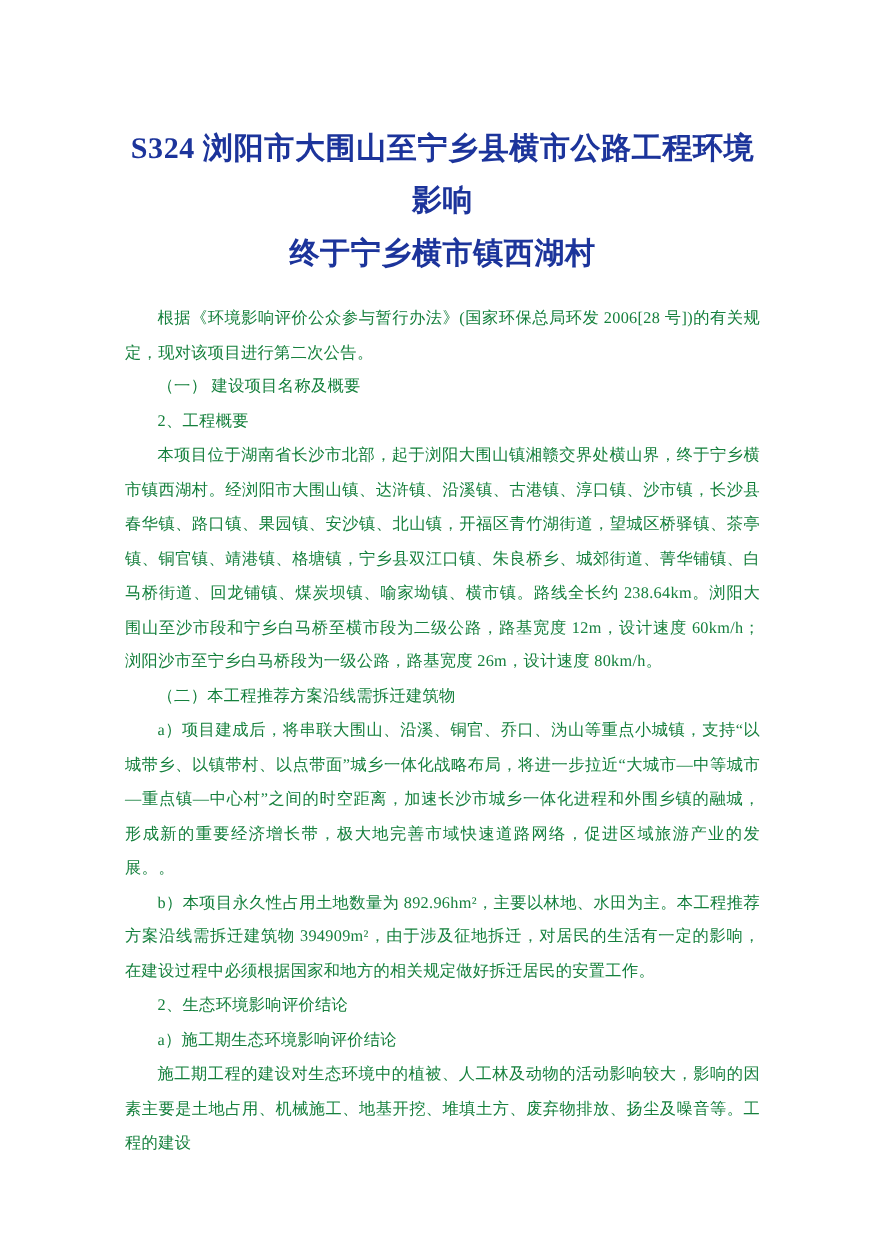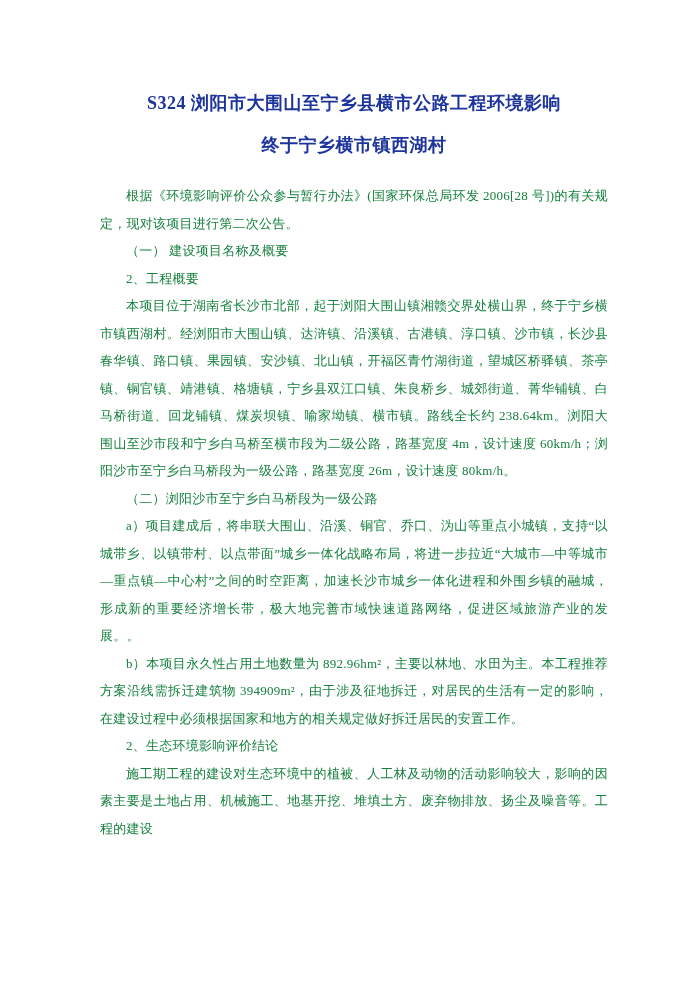--- a/index.html
+++ b/index.html
@@ -8,23 +8,23 @@
     width: 700px;
     height: 990px;
     margin: 0 auto;
     background: #ffffff;
     box-sizing: border-box;
     padding: 82px 92px 0 100px;
     font-family: "Liberation Serif", "DejaVu Serif", serif;
     overflow: hidden;
   }
   .doc-title {
-    margin: 0 0 16px 0;
+    margin: 16px 0 16px 0;
     text-align: center;
-    font-size: 18px;
+    font-size: 24px;
     font-weight: bold;
     line-height: 42px;
     color: #1c349b;
     letter-spacing: 0.5px;
   }
   .title-line { display: block; }
   .doc-body {
     color: #15803d;
     font-size: 13px;
     line-height: 27.5px;
@@ -42,20 +42,21 @@
 <div class="page">
   <h1 class="doc-title">
     <span class="title-line">S324 浏阳市大围山至宁乡县横市公路工程环境影响</span>
     <span class="title-line">终于宁乡横市镇西湖村</span>
   </h1>
 
   <div class="doc-body">
     <p class="para">根据《环境影响评价公众参与暂行办法》(国家环保总局环发 2006[28 号])的有关规定，现对该项目进行第二次公告。</p>
     <p class="para">（一） 建设项目名称及概要</p>
     <p class="para">2、工程概要</p>
-    <p class="para">本项目位于湖南省长沙市北部，起于浏阳大围山镇湘赣交界处横山界，终于宁乡横市镇西湖村。经浏阳市大围山镇、达浒镇、沿溪镇、古港镇、淳口镇、沙市镇，长沙县春华镇、路口镇、果园镇、安沙镇、北山镇，开福区青竹湖街道，望城区桥驿镇、茶亭镇、铜官镇、靖港镇、格塘镇，宁乡县双江口镇、朱良桥乡、城郊街道、菁华铺镇、白马桥街道、回龙铺镇、煤炭坝镇、喻家坳镇、横市镇。路线全长约 238.64km。浏阳大围山至沙市段和宁乡白马桥至横市段为二级公路，路基宽度 4m，设计速度 60km/h；浏阳沙市至宁乡白马桥段为一级公路，路基宽度 26m，设计速度 80km/h。</p>
-    <p class="para">（二）浏阳沙市至宁乡白马桥段为一级公路</p>
+    <p class="para">本项目位于湖南省长沙市北部，起于浏阳大围山镇湘赣交界处横山界，终于宁乡横市镇西湖村。经浏阳市大围山镇、达浒镇、沿溪镇、古港镇、淳口镇、沙市镇，长沙县春华镇、路口镇、果园镇、安沙镇、北山镇，开福区青竹湖街道，望城区桥驿镇、茶亭镇、铜官镇、靖港镇、格塘镇，宁乡县双江口镇、朱良桥乡、城郊街道、菁华铺镇、白马桥街道、回龙铺镇、煤炭坝镇、喻家坳镇、横市镇。路线全长约 238.64km。浏阳大围山至沙市段和宁乡白马桥至横市段为二级公路，路基宽度 12m，设计速度 60km/h；浏阳沙市至宁乡白马桥段为一级公路，路基宽度 26m，设计速度 80km/h。</p>
+    <p class="para">（二）本工程推荐方案沿线需拆迁建筑物</p>
     <p class="para">a）项目建成后，将串联大围山、沿溪、铜官、乔口、沩山等重点小城镇，支持“以城带乡、以镇带村、以点带面”城乡一体化战略布局，将进一步拉近“大城市—中等城市—重点镇—中心村”之间的时空距离，加速长沙市城乡一体化进程和外围乡镇的融城，形成新的重要经济增长带，极大地完善市域快速道路网络，促进区域旅游产业的发展。。</p>
     <p class="para">b）本项目永久性占用土地数量为 892.96hm²，主要以林地、水田为主。本工程推荐方案沿线需拆迁建筑物 394909m²，由于涉及征地拆迁，对居民的生活有一定的影响，在建设过程中必须根据国家和地方的相关规定做好拆迁居民的安置工作。</p>
     <p class="para">2、生态环境影响评价结论</p>
+    <p class="para">a）施工期生态环境影响评价结论</p>
     <p class="para">施工期工程的建设对生态环境中的植被、人工林及动物的活动影响较大，影响的因素主要是土地占用、机械施工、地基开挖、堆填土方、废弃物排放、扬尘及噪音等。工程的建设</p>
   </div>
 </div>
 
 </body></html>

